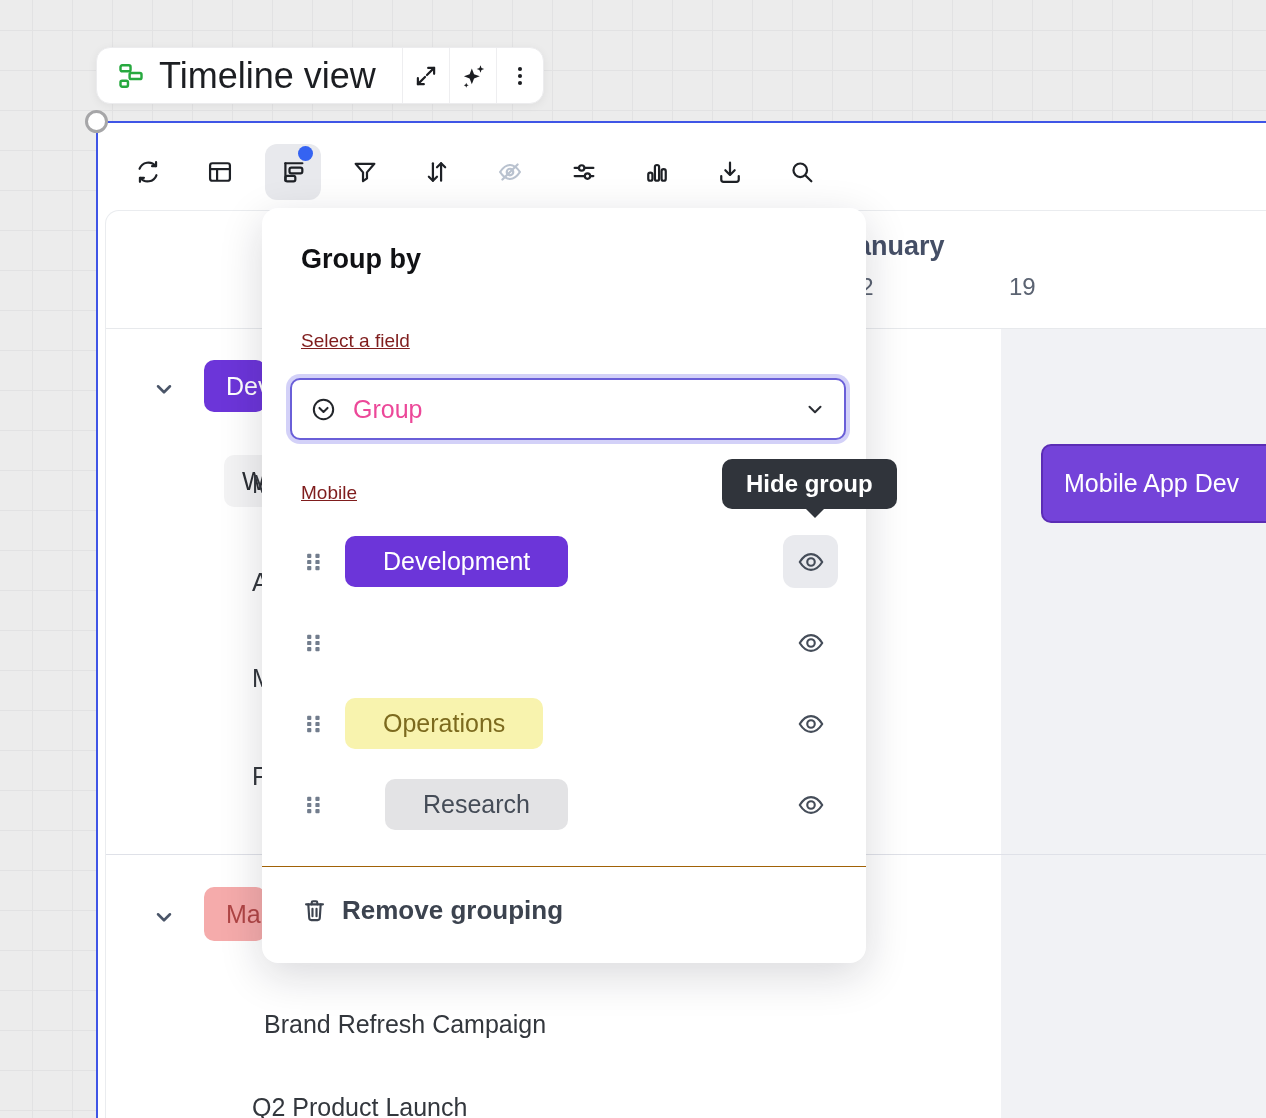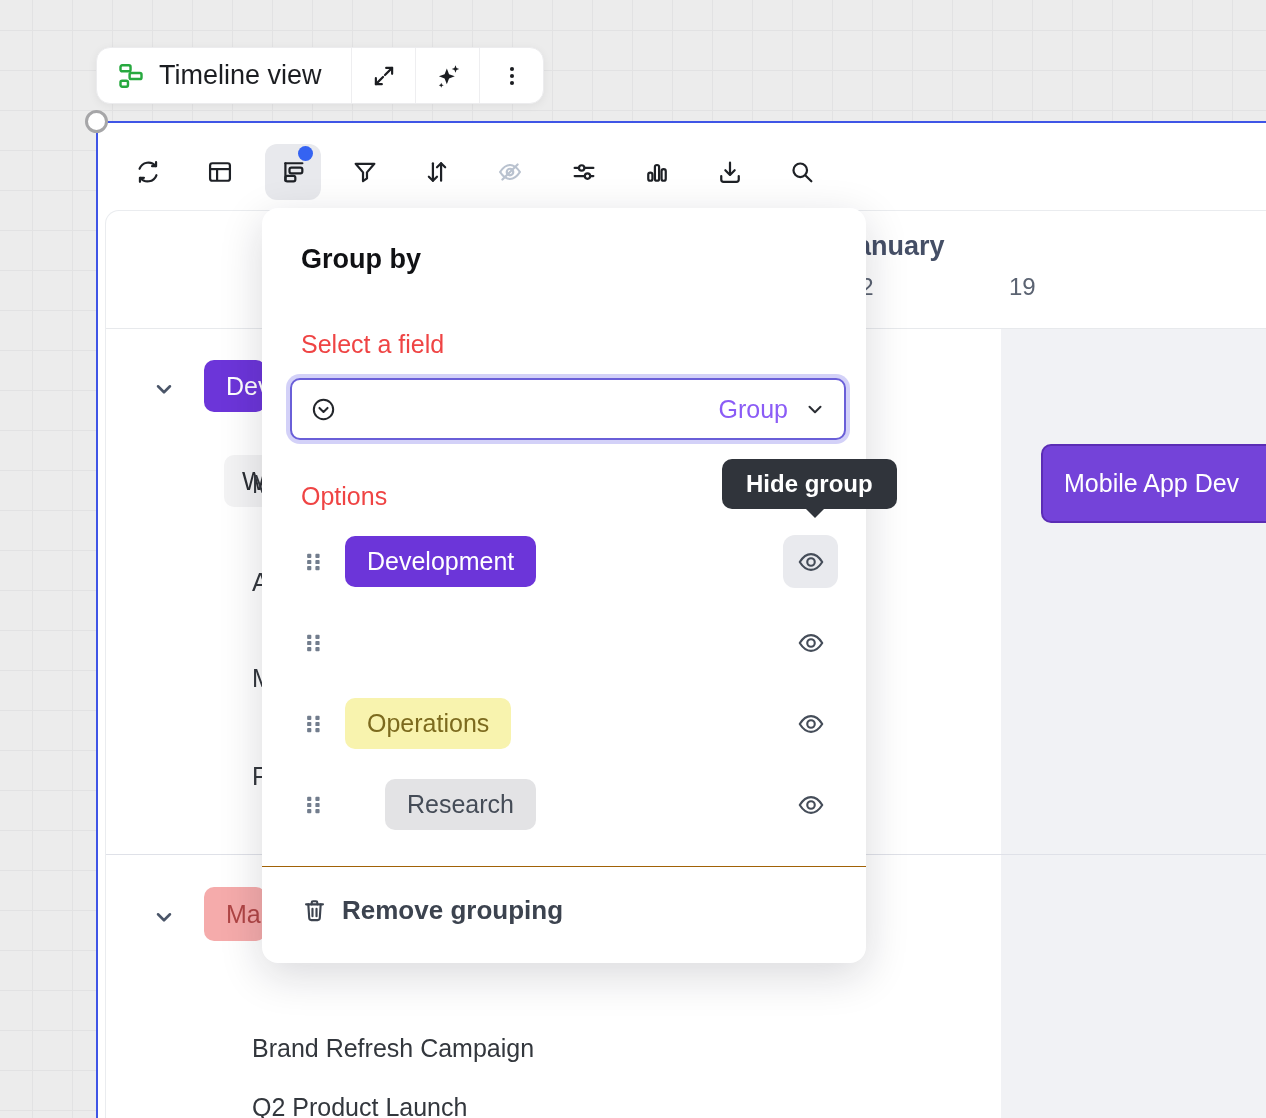--- a/index.html
+++ b/index.html
@@ -18,21 +18,21 @@
     background:#ffffff; border:2px solid #3f55e6; }
   #corner-handle { left:85px; top:110px; width:23px; height:23px;
     border-radius:50%; background:#ffffff; border:3px solid #a6a6a8; z-index:40; }
 
   
   #float-bar { left:96px; top:47px; width:448px; height:57px; background:#fff;
     border:1px solid #ececee; border-radius:14px; display:flex; align-items:stretch;
     box-shadow:0 2px 10px rgba(0,0,0,.06); z-index:30; }
   #float-bar .title-sec { display:flex; align-items:center; gap:14px;
     padding:0 26px 0 20px; flex:1; }
-  #float-bar .title-sec span.lbl { font-size:27px; color:#1c1e22; font-weight:500;
+  #float-bar .title-sec span.lbl { font-size:36px; color:#1c1e22; font-weight:500;
     white-space:nowrap; }
   #float-bar .fbtn { width:64px; display:flex; align-items:center; justify-content:center;
     border-left:1px solid #eeeef0; cursor:pointer; }
 
   
   .tool-ic { width:56px; height:56px; top:144px; display:flex; align-items:center;
     justify-content:center; border-radius:12px; cursor:pointer; }
   .tool-ic.active { background:#e8e9ed; }
   .tool-badge { width:15px; height:15px; border-radius:50%; background:#3563f2;
     left:298px; top:146px; z-index:2; }
@@ -64,31 +64,31 @@
 
   #gantt-bar { left:1040px; top:443px; width:236px; height:79px; background:#7443d9;
     border:2px solid #5b2db5; border-radius:10px; color:#fff; font-size:25px;
     display:flex; align-items:center; padding-left:21px; white-space:nowrap;
     overflow:hidden; cursor:pointer; }
 
   
   #popup { left:262px; top:208px; width:604px; height:755px; background:#fff;
     border-radius:16px; box-shadow:0 12px 44px rgba(20,20,40,.16); z-index:20; }
   #popup .ttl { left:39px; top:36px; font-size:27px; font-weight:700; color:#101114; }
-  .pop-label { left:39px; font-size:25px; color:#ef4444; }
+  .pop-label { left:39px; font-size:19px; color:#7f1d1d;text-decoration:underline; }
   #field-select { left:28px; top:170px; width:556px; height:62px; background:#fff;
     border:2px solid #6a5fd8; border-radius:10px;
     box-shadow:0 0 0 4px rgba(130,122,235,.35);
     display:flex; align-items:center; gap:16px; padding:0 18px 0 18px; cursor:pointer; }
-  #field-select .val { font-size:25px; color:#8b5cf6; flex:1;text-align:right; }
+  #field-select .val { font-size:25px; color:#ec4899; flex:1; }
   .opt-row { left:28px; width:548px; height:53px; display:flex; align-items:center; }
   .opt-row .handle { width:26px; margin-left:13px; margin-right:16px; cursor:grab;
     display:flex; }
   .chip { border-radius:10px; font-size:25px; display:flex; align-items:center;
-    padding:0 22px; height:51px; }
+    padding:0 38px; height:51px; }
   .chip-dev { background:#6c35d9; color:#ffffff; }
   .chip-mkt { background:#f5abab; color:#b04545; }
   .chip-ops { background:#f8f3ae; color:#7c6a1e; }
   .chip-res { background:#e3e3e5; color:#454c57; }
   .eye-btn { margin-left:auto; width:55px; height:53px; display:flex; align-items:center;
     justify-content:center; border-radius:12px; cursor:pointer; }
   .eye-btn.hovered { background:#e9eaee; }
   #tooltip { left:460px; top:251px; height:50px; padding:0 24px; background:#30343b;
     border-radius:10px; color:#fff; font-size:24px; font-weight:600; display:flex;
     align-items:center; white-space:nowrap; z-index:5;text-align:center; }
@@ -139,21 +139,21 @@
     <div class="abs task-row" style="top:451px;">Mobile A</div>
     <div class="abs task-row" style="top:549px;">Feature E</div>
 
     <div class="abs grp-chevron" style="left:44px; top:692px;">
       <svg width="26" height="26" viewBox="0 0 24 24" fill="none" stroke="#4a5568" stroke-width="2.4" stroke-linecap="round" stroke-linejoin="round">
           <path d="M6.5 9.5l5.5 5.5 5.5-5.5"></path>
         </svg>
     </div>
     <div class="abs grp-badge" id="badge-ma" style="left:98px; top:676px;text-align:right;">Ma</div>
 
-    <div class="abs task-row" style="top:821px;">Brand Refresh Campaign</div>
+    <div class="abs task-row" style="top:797px;margin-left:12px;">Brand Refresh Campaign</div>
     <div class="abs task-row" style="top:880px;">Q2 Product Launch</div>
 
     <div class="abs" id="gantt-bar" style="left:935px; top:233px;">Mobile App Dev</div>
   </div>
 
   <div class="abs tool-ic" style="left:120px;">
     <svg width="28" height="28" viewBox="0 0 24 24" fill="none" stroke="#1e2126" stroke-width="1.9" stroke-linecap="round" stroke-linejoin="round">
         <path d="M4.8 9.2A8 8 0 0 1 18.6 7"></path>
         <path d="M18.9 3.6V7h-3.4"></path>
         <path d="M19.2 14.8A8 8 0 0 1 5.4 17"></path>
@@ -237,21 +237,21 @@
           </svg>
       </span>
       <span class="val">Group</span>
       <span>
         <svg width="22" height="22" viewBox="0 0 24 24" fill="none" stroke="#2a2d33" stroke-width="2.2" stroke-linecap="round" stroke-linejoin="round">
             <path d="M6 9.5l6 6 6-6"></path>
           </svg>
       </span>
     </div>
 
-    <div class="abs pop-label" style="top:274px;">Options</div>
+    <div class="abs pop-label" style="top:274px;">Mobile</div>
 
     <div class="abs opt-row" style="top:327px;">
       <span class="handle">
         <svg width="22" height="22" viewBox="0 0 24 24" fill="#727d8d">
             <rect x="4.5" y="3" width="4.6" height="4.6" rx="1"></rect>
             <rect x="13.5" y="3" width="4.6" height="4.6" rx="1"></rect>
             <rect x="4.5" y="9.7" width="4.6" height="4.6" rx="1"></rect>
             <rect x="13.5" y="9.7" width="4.6" height="4.6" rx="1"></rect>
             <rect x="4.5" y="16.4" width="4.6" height="4.6" rx="1"></rect>
             <rect x="13.5" y="16.4" width="4.6" height="4.6" rx="1"></rect>

